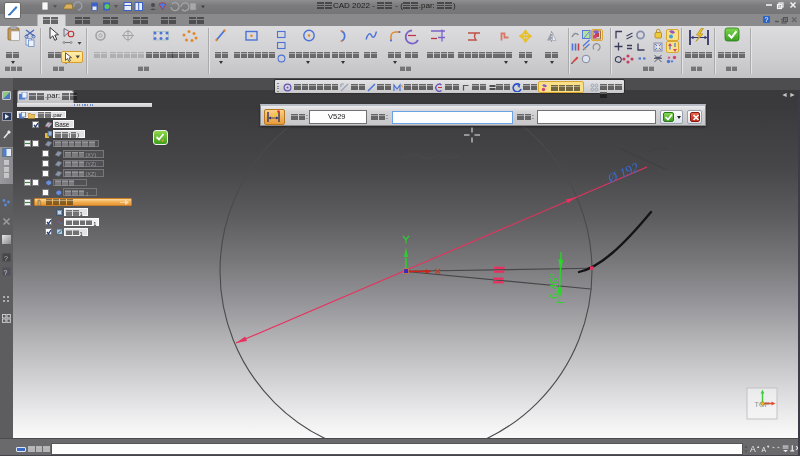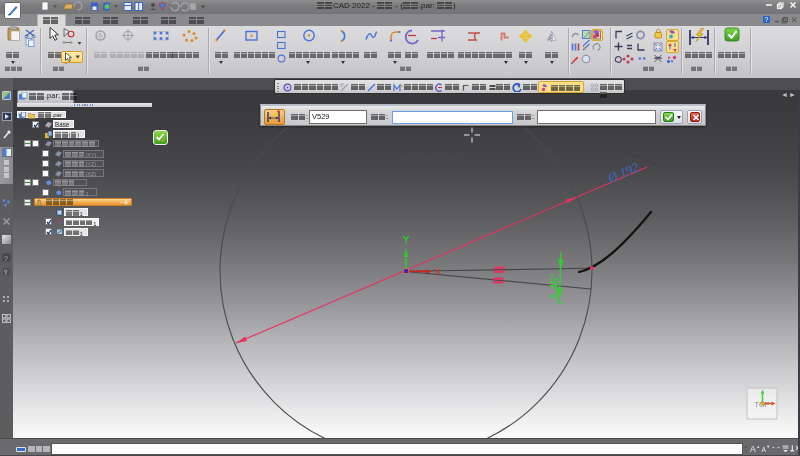--- a/index.html
+++ b/index.html
@@ -443,21 +443,21 @@
         <svg width="19" height="14" viewBox="0 0 19 14">
           <path d="M3 2 v10 M14 2 v10" stroke="#35356a" stroke-width="1.4"></path>
           <path d="M4 8 h9" stroke="#35356a" stroke-width=".9"></path>
           <path d="M3.5 8 l2.5-1.5 v3z M13.5 8 l-2.5-1.5 v3z" fill="#35356a"></path>
           <path d="M8 7 l5-5" stroke="#e8d020" stroke-width="1.6"></path>
           <circle cx="13.5" cy="1.5" r="1.3" fill="#e03030"></circle>
         </svg>
       </div>
       <div class="abs" style="left: 30px; top: 7.5px;"><span class="zh" style="--c:#1a1a1c;--s:6.5"><i style="width: 6.5px; height: 6.5px;"></i><i style="width: 6.5px; height: 6.5px;"></i></span><span style="font-size:7px;position:relative;top:-1px">:</span></div>
       <div class="abs" style="left: 48px; top: 4px; width: 58px; height: 13.5px; background: rgb(254, 254, 254); border: 1px solid rgb(112, 112, 114);">
-        <div style="font-size:7.5px;color:#222;padding:2px 0 0 2px">V529</div>
+        <div style="font-size:7.5px;color:#222;padding:2px 0 0 18px">V529</div>
       </div>
       <div class="abs" style="left: 110px; top: 7.5px;"><span class="zh" style="--c:#1a1a1c;--s:6.5"><i style="width: 6.5px; height: 6.5px;"></i><i style="width: 6.5px; height: 6.5px;"></i></span><span style="font-size:7px;position:relative;top:-1px">:</span></div>
       <div class="abs" style="left: 131px; top: 5px; width: 121px; height: 13px; background: rgb(254, 254, 254); border: 1.5px solid rgb(106, 162, 232);"></div>
       <div class="abs" style="left: 256px; top: 7.5px;"><span class="zh" style="--c:#1a1a1c;--s:6.5"><i style="width: 6.5px; height: 6.5px;"></i><i style="width: 6.5px; height: 6.5px;"></i></span><span style="font-size:7px;position:relative;top:-1px">:</span></div>
       <div class="abs" style="left: 276px; top: 4px; width: 119px; height: 13.5px; background: rgb(254, 254, 254); border: 1px solid rgb(112, 112, 114);"></div>
       <div class="abs" style="left: 399px; top: 4px; width: 22.5px; height: 13.5px; background: linear-gradient(rgb(253, 253, 253), rgb(221, 226, 234)); border: 1px solid rgb(154, 162, 178); border-radius: 2px;">
         <div class="abs" style="left:2px;top:1px;width:11px;height:10px;background:linear-gradient(#8ad858,#3f9e22);border:1px solid #2a7a1a;border-radius:2px">
           <svg width="9" height="8">
             <path d="M1.5 4 l2.5 2.5 4-5" stroke="#fff" stroke-width="1.6" fill="none"></path>
           </svg>

